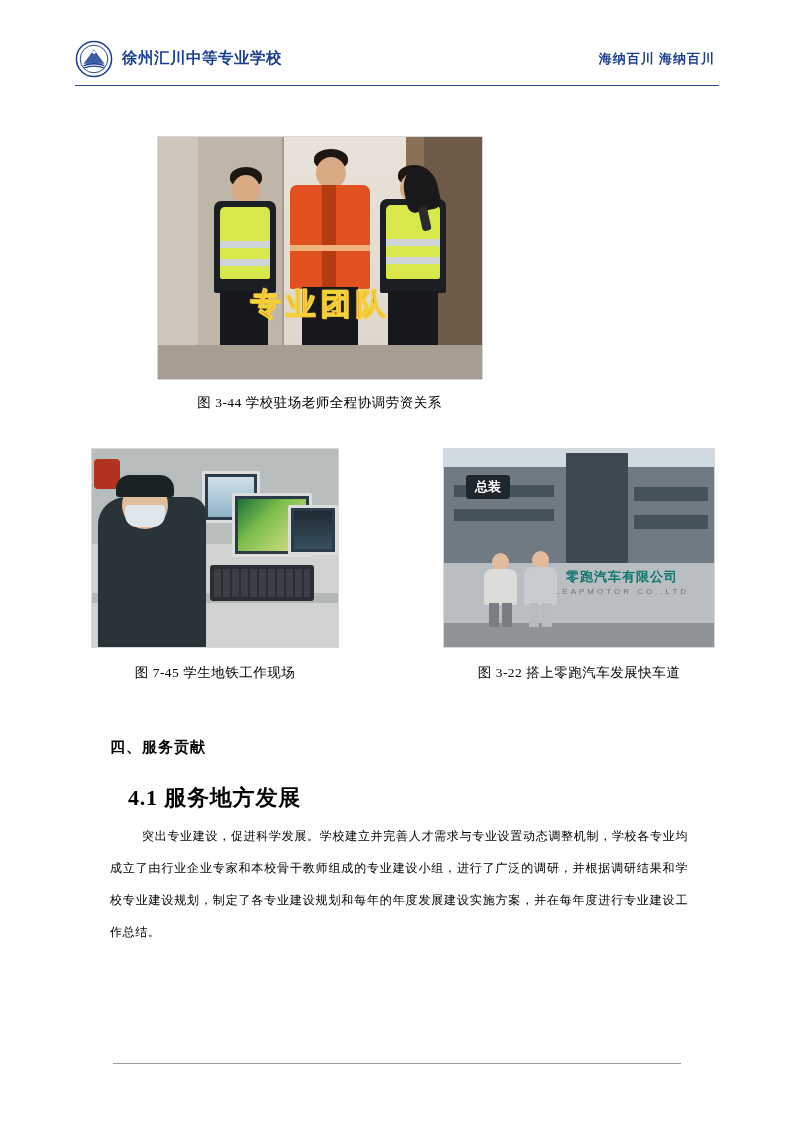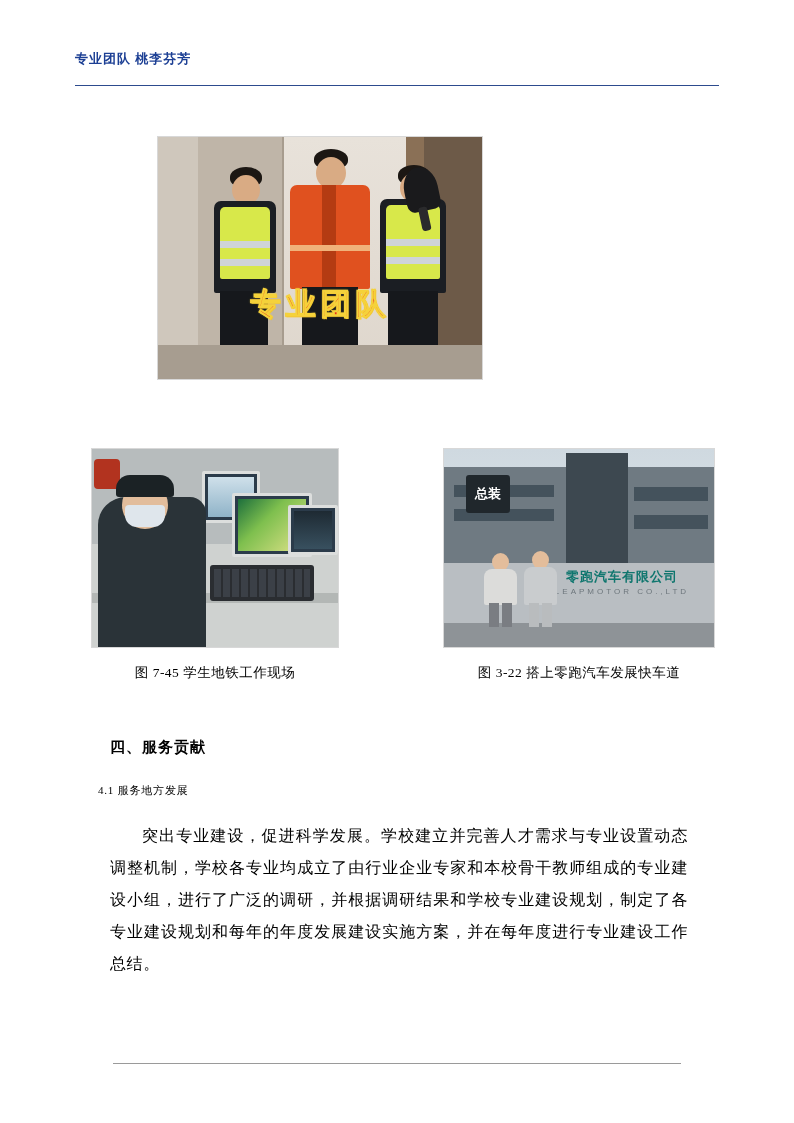--- a/index.html
+++ b/index.html
@@ -119,34 +119,34 @@
     position: absolute;
     left: 110px;
     top: 738px;
     font-family: "Liberation Serif", "DejaVu Serif", serif;
     font-size: 15px;
     font-weight: bold;
     letter-spacing: 1px;
   }
   .section-h2 {
     position: absolute;
-    left: 98px;
+    left: 128px;
     top: 783px;
     font-family: "Liberation Serif", "DejaVu Serif", serif;
-    font-size: 11px;
-    font-weight: normal;
+    font-size: 22px;
+    font-weight: bold;
     letter-spacing: 0.8px;
   }
   .body-text {
     position: absolute;
     left: 110px;
     top: 820px;
     width: 578px;
     font-family: "Liberation Serif", "DejaVu Serif", serif;
-    font-size: 16px;
+    font-size: 12px;
     line-height: 32px;
     text-indent: 32px;
     letter-spacing: 0.6px;
     text-align: justify;
   }
 
   .page-number {
     position: absolute;
     left: 0;
     top: 1012px;
@@ -220,37 +220,50 @@
   }
   .p3-sign .cn {
     font-family:"Liberation Sans","DejaVu Sans",sans-serif;
     font-size:13px; font-weight:bold; color:#0f766e; letter-spacing:1px; line-height:18px;
   }
   .p3-sign .en {
     font-family:"Liberation Sans","DejaVu Sans",sans-serif;
     font-size:8px; color:#6d767c; letter-spacing:3px; line-height:11px;
   }
   .p3-logo {
-    position:absolute; left:22px; top:26px; width:44px; height:38px;
+    position:absolute; left:22px; top:26px; width:44px; height:24px;
     background:#20272c; border-radius:3px; color:#fff;
     font-family:"Liberation Sans","DejaVu Sans",sans-serif;
     font-size:13px; display:flex; align-items:center; justify-content:center; font-weight:bold;
   }
   .p3-p { position:absolute; bottom:20px; }
   .p3-p .h { position:absolute; border-radius:50%; background:#e3bd9b; }
   .p3-p .b { position:absolute; border-radius:8px 8px 2px 2px; }
   .p3-p .l { position:absolute; background:#7a7d82; }
 </style>
 </head>
 <body>
 
 <div class="page">
 
   <div class="header">
-    <div class="header-right">专业团队  桃李芬芳</div>
+    <div class="header-left">
+      <span class="logo">
+        <svg viewBox="0 0 40 40" width="38" height="38">
+          <circle cx="20" cy="20" r="18.5" fill="none" stroke="#1c3f94" stroke-width="1.6"></circle>
+          <circle cx="20" cy="20" r="14.5" fill="none" stroke="#1c3f94" stroke-width="1"></circle>
+          <path d="M9 25 L20 10 L31 25 Z" fill="#1c3f94" opacity="0.85"></path>
+          <path d="M9 27 Q20 23 31 27" fill="none" stroke="#1c3f94" stroke-width="1.4"></path>
+          <path d="M9 29.5 Q20 25.5 31 29.5" fill="none" stroke="#1c3f94" stroke-width="1.1"></path>
+          <circle cx="20" cy="13" r="1.7" fill="#ffffff"></circle>
+        </svg>
+      </span>
+      <span class="school-name">徐州汇川中等专业学校</span>
+    </div>
+    <div class="header-right">海纳百川  海纳百川</div>
   </div>
 
   <div class="fig1-wrap">
     <div class="fig1">
       <div class="p1-bg"></div>
       <div class="p1-wallL"></div>
       <div class="p1-door"></div>
       <div class="p1-wallR2"></div>
       <div class="p1-wallR"></div>
       <div class="p1-floor"></div>
@@ -286,20 +299,21 @@
         <div class="pstripe" style="left:12px;top:92px;width:54px;height:7px;"></div>
         <div class="plegs" style="left:14px;top:126px;width:50px;height:54px;"></div>
       </div>
 
       <div class="p1-horn"></div>
 
       <div class="p1-banner">
         <span>专业团队</span>
       </div>
     </div>
+    <div class="caption">图 3-44 学校驻场老师全程协调劳资关系</div>
   </div>
 
   <div class="figrow">
 
     <div class="figcell">
       <div class="fig2">
         <div class="p2-bg"></div>
         <div class="p2-wall"></div>
         <div class="p2-desk"></div>
         <div class="p2-deskedge"></div>

